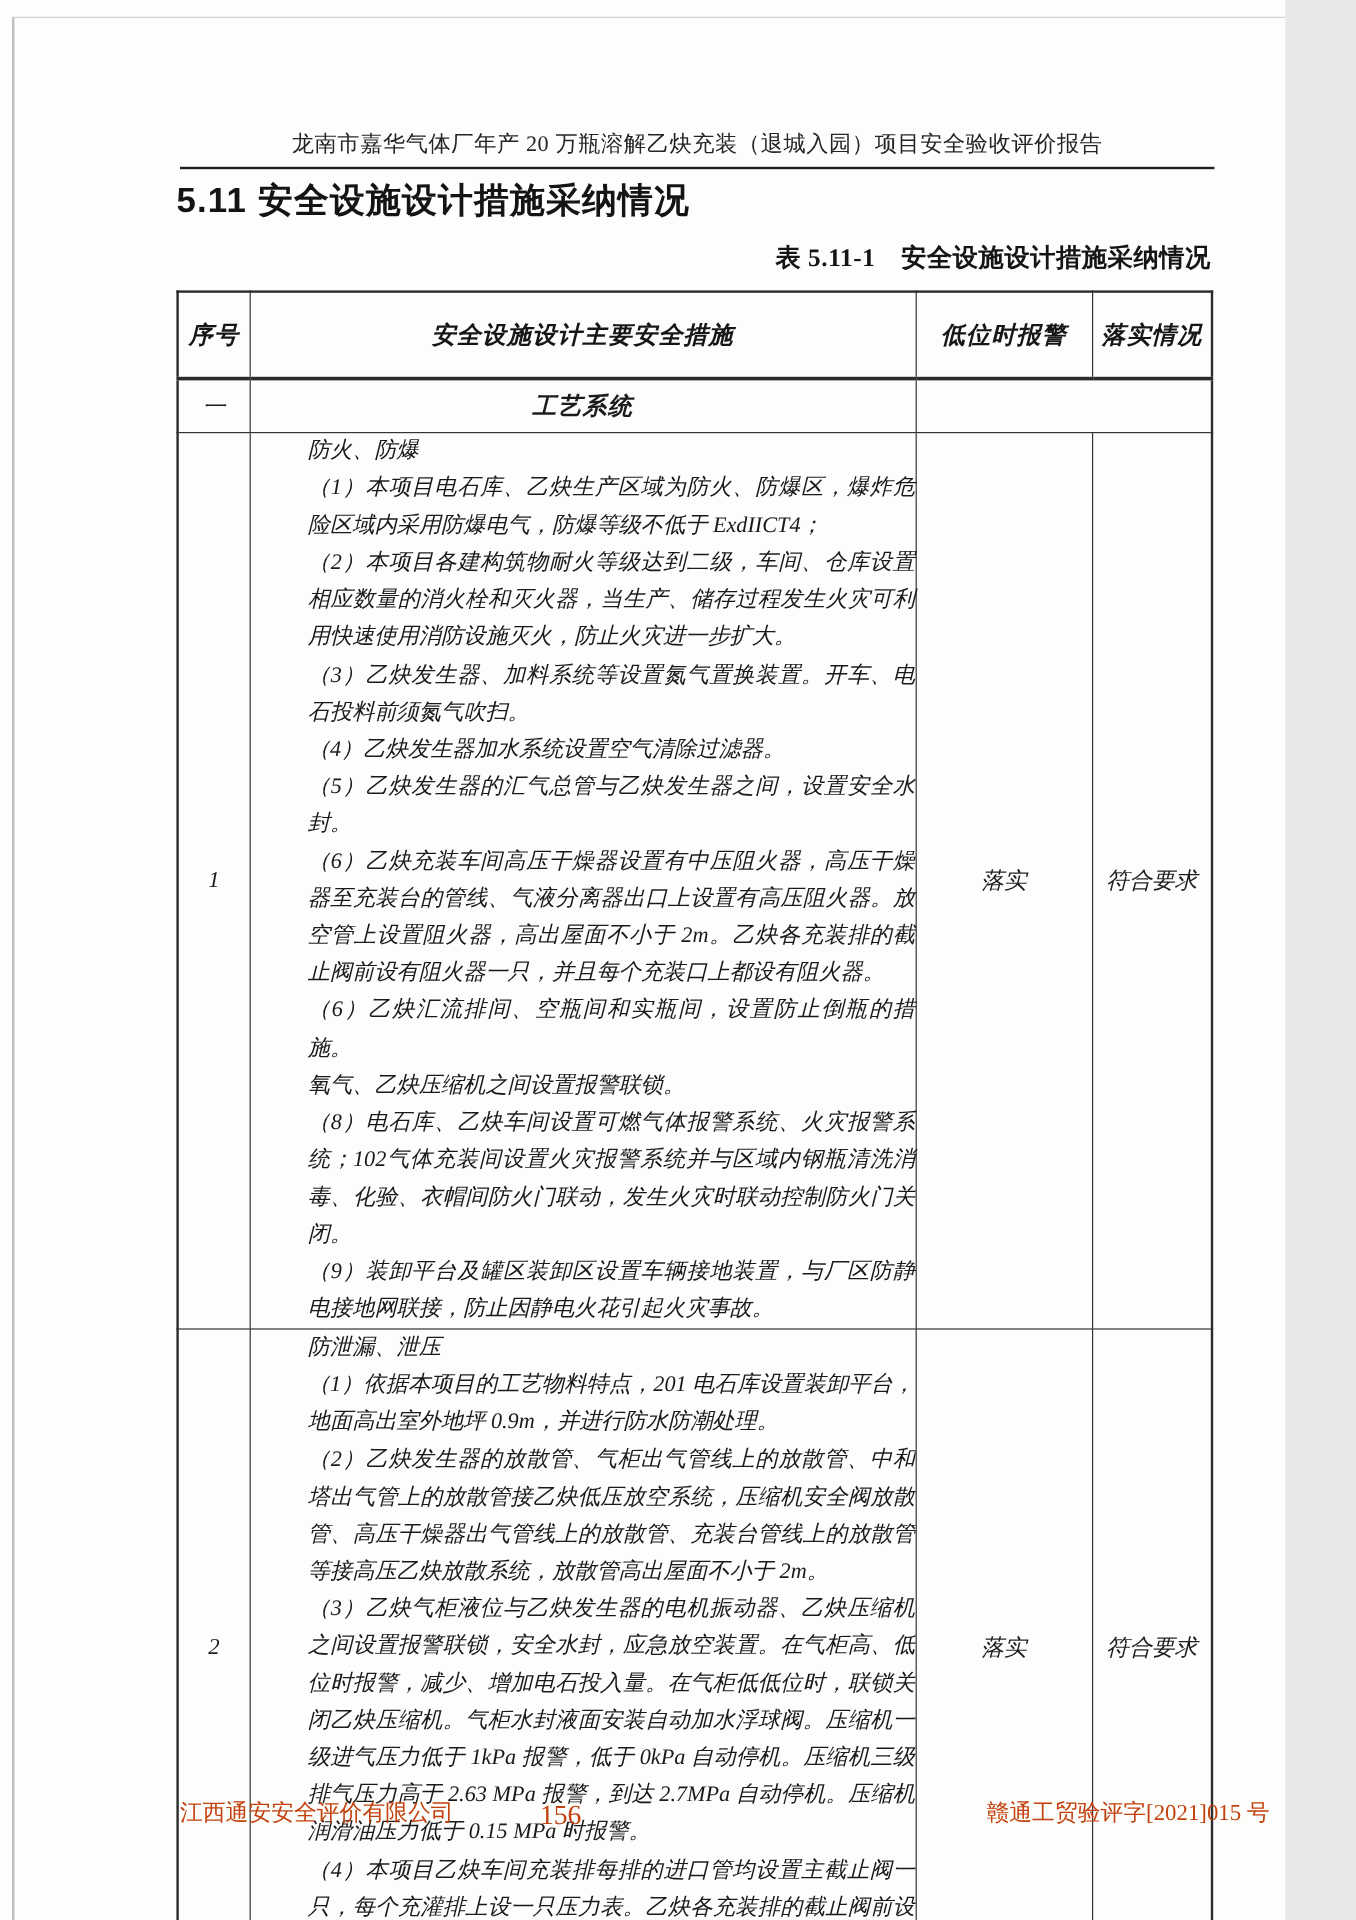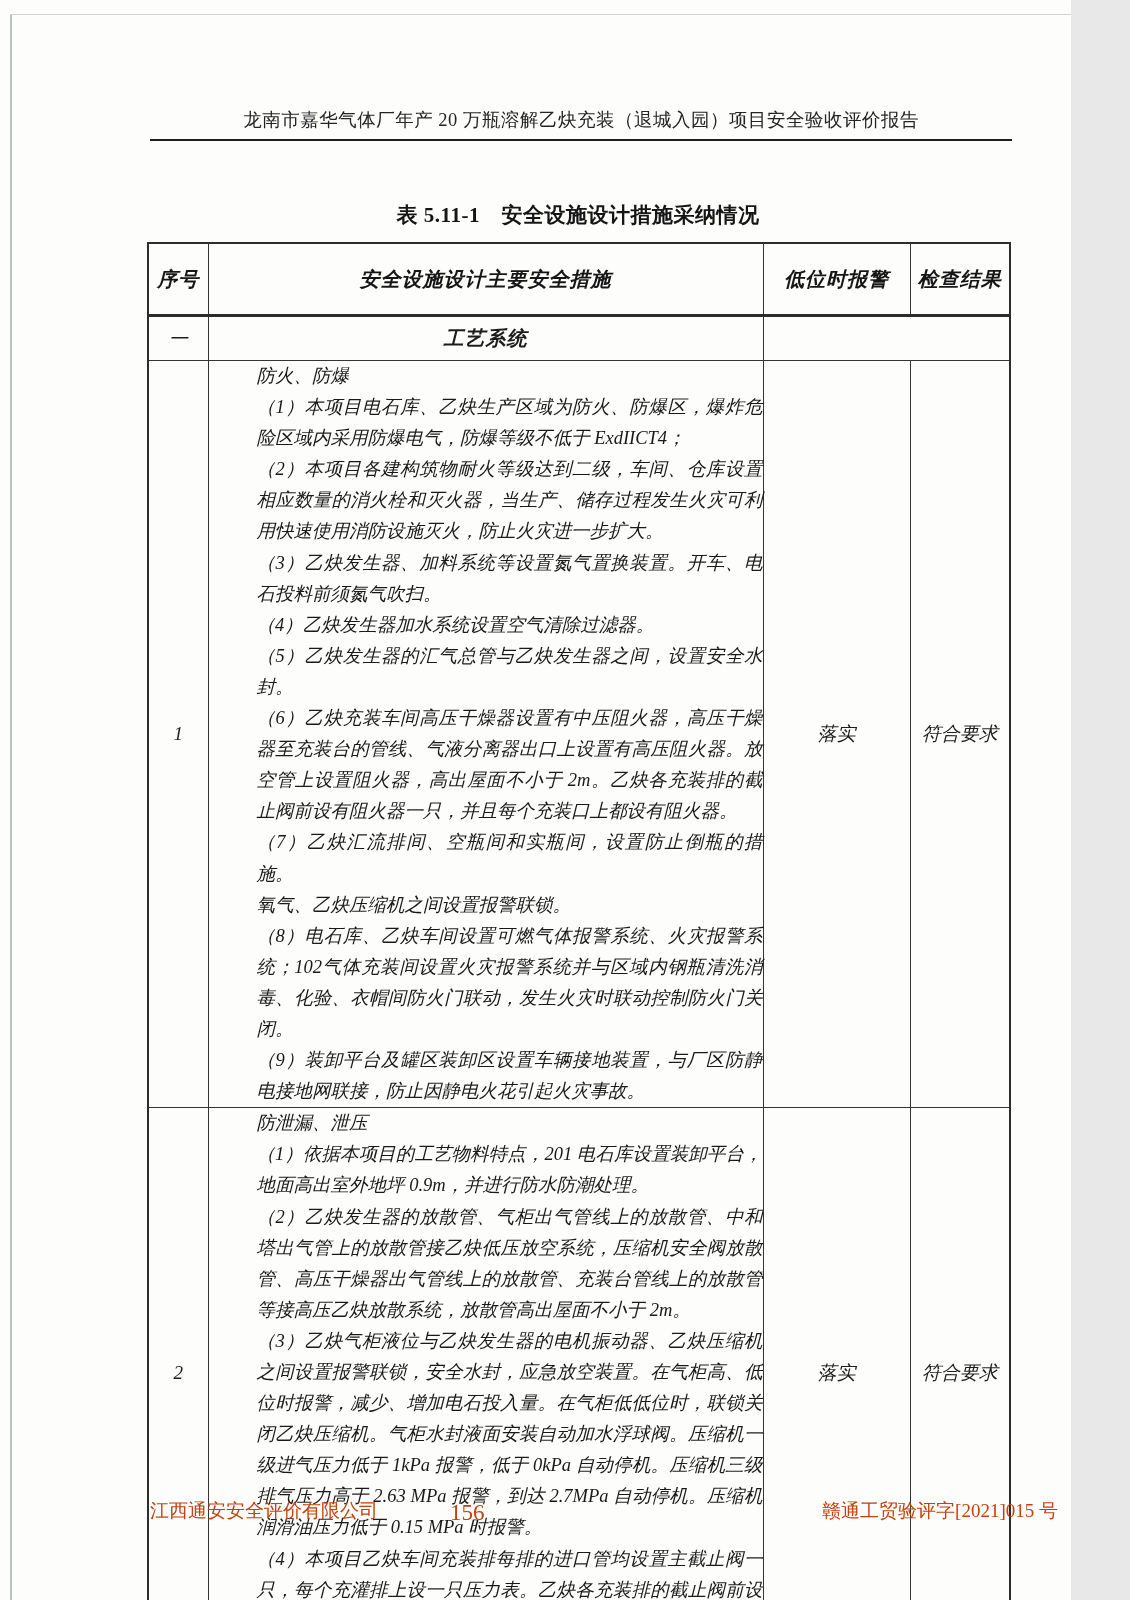--- a/index.html
+++ b/index.html
@@ -21,21 +21,21 @@
   }
   .head-rule{position:absolute;left:150px;top:139px;width:862px;height:2px;background:#1e1e1e;}
 
   .section-title{
     position:absolute;left:147px;top:148px;margin:0;
     font-family:"Liberation Sans", sans-serif;
     font-size:29px;font-weight:bold;color:#141414;letter-spacing:1px;
   }
   .table-caption{
     position:absolute;left:147px;top:201px;width:862px;
-    text-align:center;font-weight:bold;font-size:21px;color:#151515;
+    text-align:right;font-weight:bold;font-size:21px;color:#151515;
     font-family:"Liberation Serif", serif;letter-spacing:.5px;
   }
 
   table.report{
     position:absolute;left:147px;top:242px;width:862px;
     border-collapse:collapse;table-layout:fixed;font-style:italic;
   }
   table.report col.c-index{width:60px;}
   table.report col.c-measure{width:555px;}
   table.report col.c-impl{width:147px;}
@@ -82,52 +82,53 @@
 </head>
 <body>
 
 <div class="page">
   <div class="scan-edge-left"></div>
   <div class="scan-edge-top"></div>
 
   <div class="running-head">龙南市嘉华气体厂年产 20 万瓶溶解乙炔充装（退城入园）项目安全验收评价报告</div>
   <div class="head-rule"></div>
 
+  <h1 class="section-title">5.11 安全设施设计措施采纳情况</h1>
   <div class="table-caption">表 5.11-1　安全设施设计措施采纳情况</div>
 
   <table class="report">
     <colgroup>
       <col class="c-index">
         <col class="c-measure">
         <col class="c-impl">
         <col class="c-result">
     </colgroup>
     <tbody>
       <tr class="header-row">
         <th>序号</th>
         <th>安全设施设计主要安全措施</th>
         <th>低位时报警</th>
-        <th>检查结果</th>
+        <th>落实情况</th>
       </tr>
       <tr class="section-row">
         <td class="section-index">一</td>
         <td class="section-name">工艺系统</td>
         <td colspan="2"></td>
       </tr>
       <tr class="row-1">
         <td class="cell-index">1</td>
         <td class="cell-measure">
           <p>防火、防爆</p>
           <p>（1）本项目电石库、乙炔生产区域为防火、防爆区，爆炸危险区域内采用防爆电气，防爆等级不低于 ExdIICT4；</p>
           <p>（2）本项目各建构筑物耐火等级达到二级，车间、仓库设置相应数量的消火栓和灭火器，当生产、储存过程发生火灾可利用快速使用消防设施灭火，防止火灾进一步扩大。</p>
           <p>（3）乙炔发生器、加料系统等设置氮气置换装置。开车、电石投料前须氮气吹扫。</p>
           <p>（4）乙炔发生器加水系统设置空气清除过滤器。</p>
           <p>（5）乙炔发生器的汇气总管与乙炔发生器之间，设置安全水封。</p>
           <p>（6）乙炔充装车间高压干燥器设置有中压阻火器，高压干燥器至充装台的管线、气液分离器出口上设置有高压阻火器。放空管上设置阻火器，高出屋面不小于 2m。乙炔各充装排的截止阀前设有阻火器一只，并且每个充装口上都设有阻火器。</p>
-          <p>（7）乙炔汇流排间、空瓶间和实瓶间，设置防止倒瓶的措施。</p>
+          <p>（6）乙炔汇流排间、空瓶间和实瓶间，设置防止倒瓶的措施。</p>
           <p>氧气、乙炔压缩机之间设置报警联锁。</p>
           <p>（8）电石库、乙炔车间设置可燃气体报警系统、火灾报警系统；102气体充装间设置火灾报警系统并与区域内钢瓶清洗消毒、化验、衣帽间防火门联动，发生火灾时联动控制防火门关闭。</p>
           <p>（9）装卸平台及罐区装卸区设置车辆接地装置，与厂区防静电接地网联接，防止因静电火花引起火灾事故。</p>
         </td>
         <td class="cell-impl">落实</td>
         <td class="cell-result">符合要求</td>
       </tr>
       <tr class="row-2">
         <td class="cell-index">2</td>
         <td class="cell-measure">

